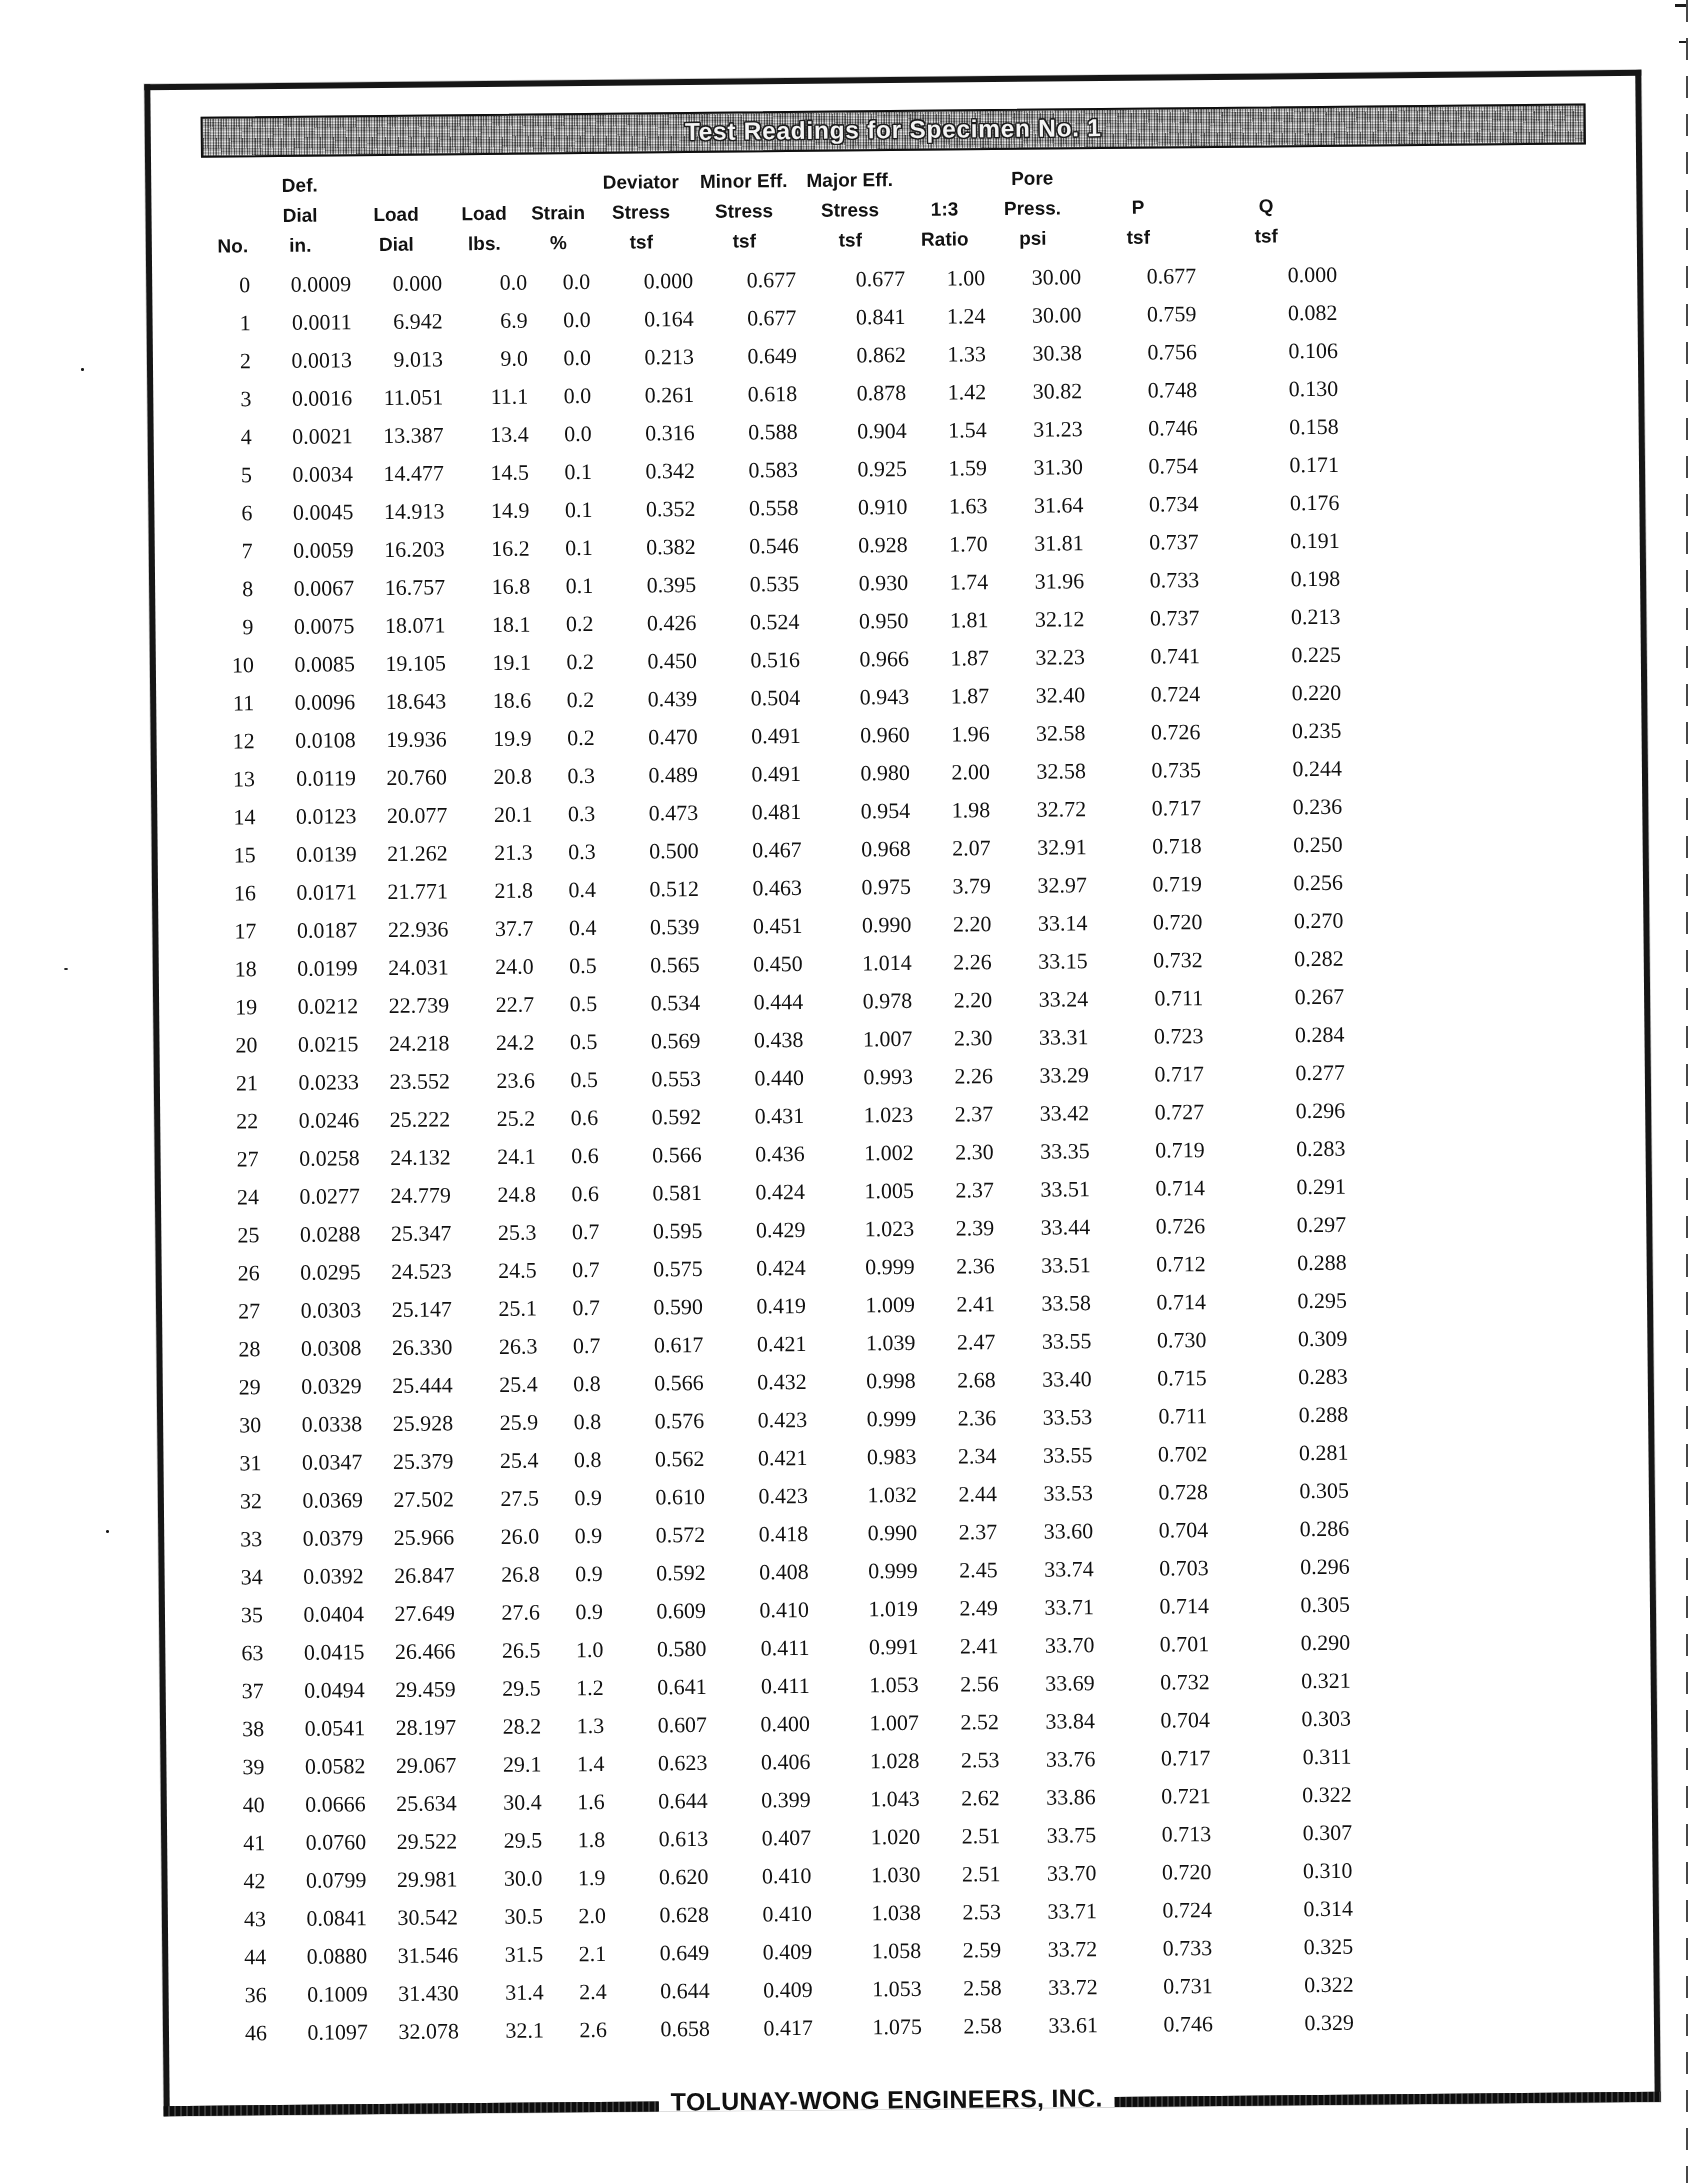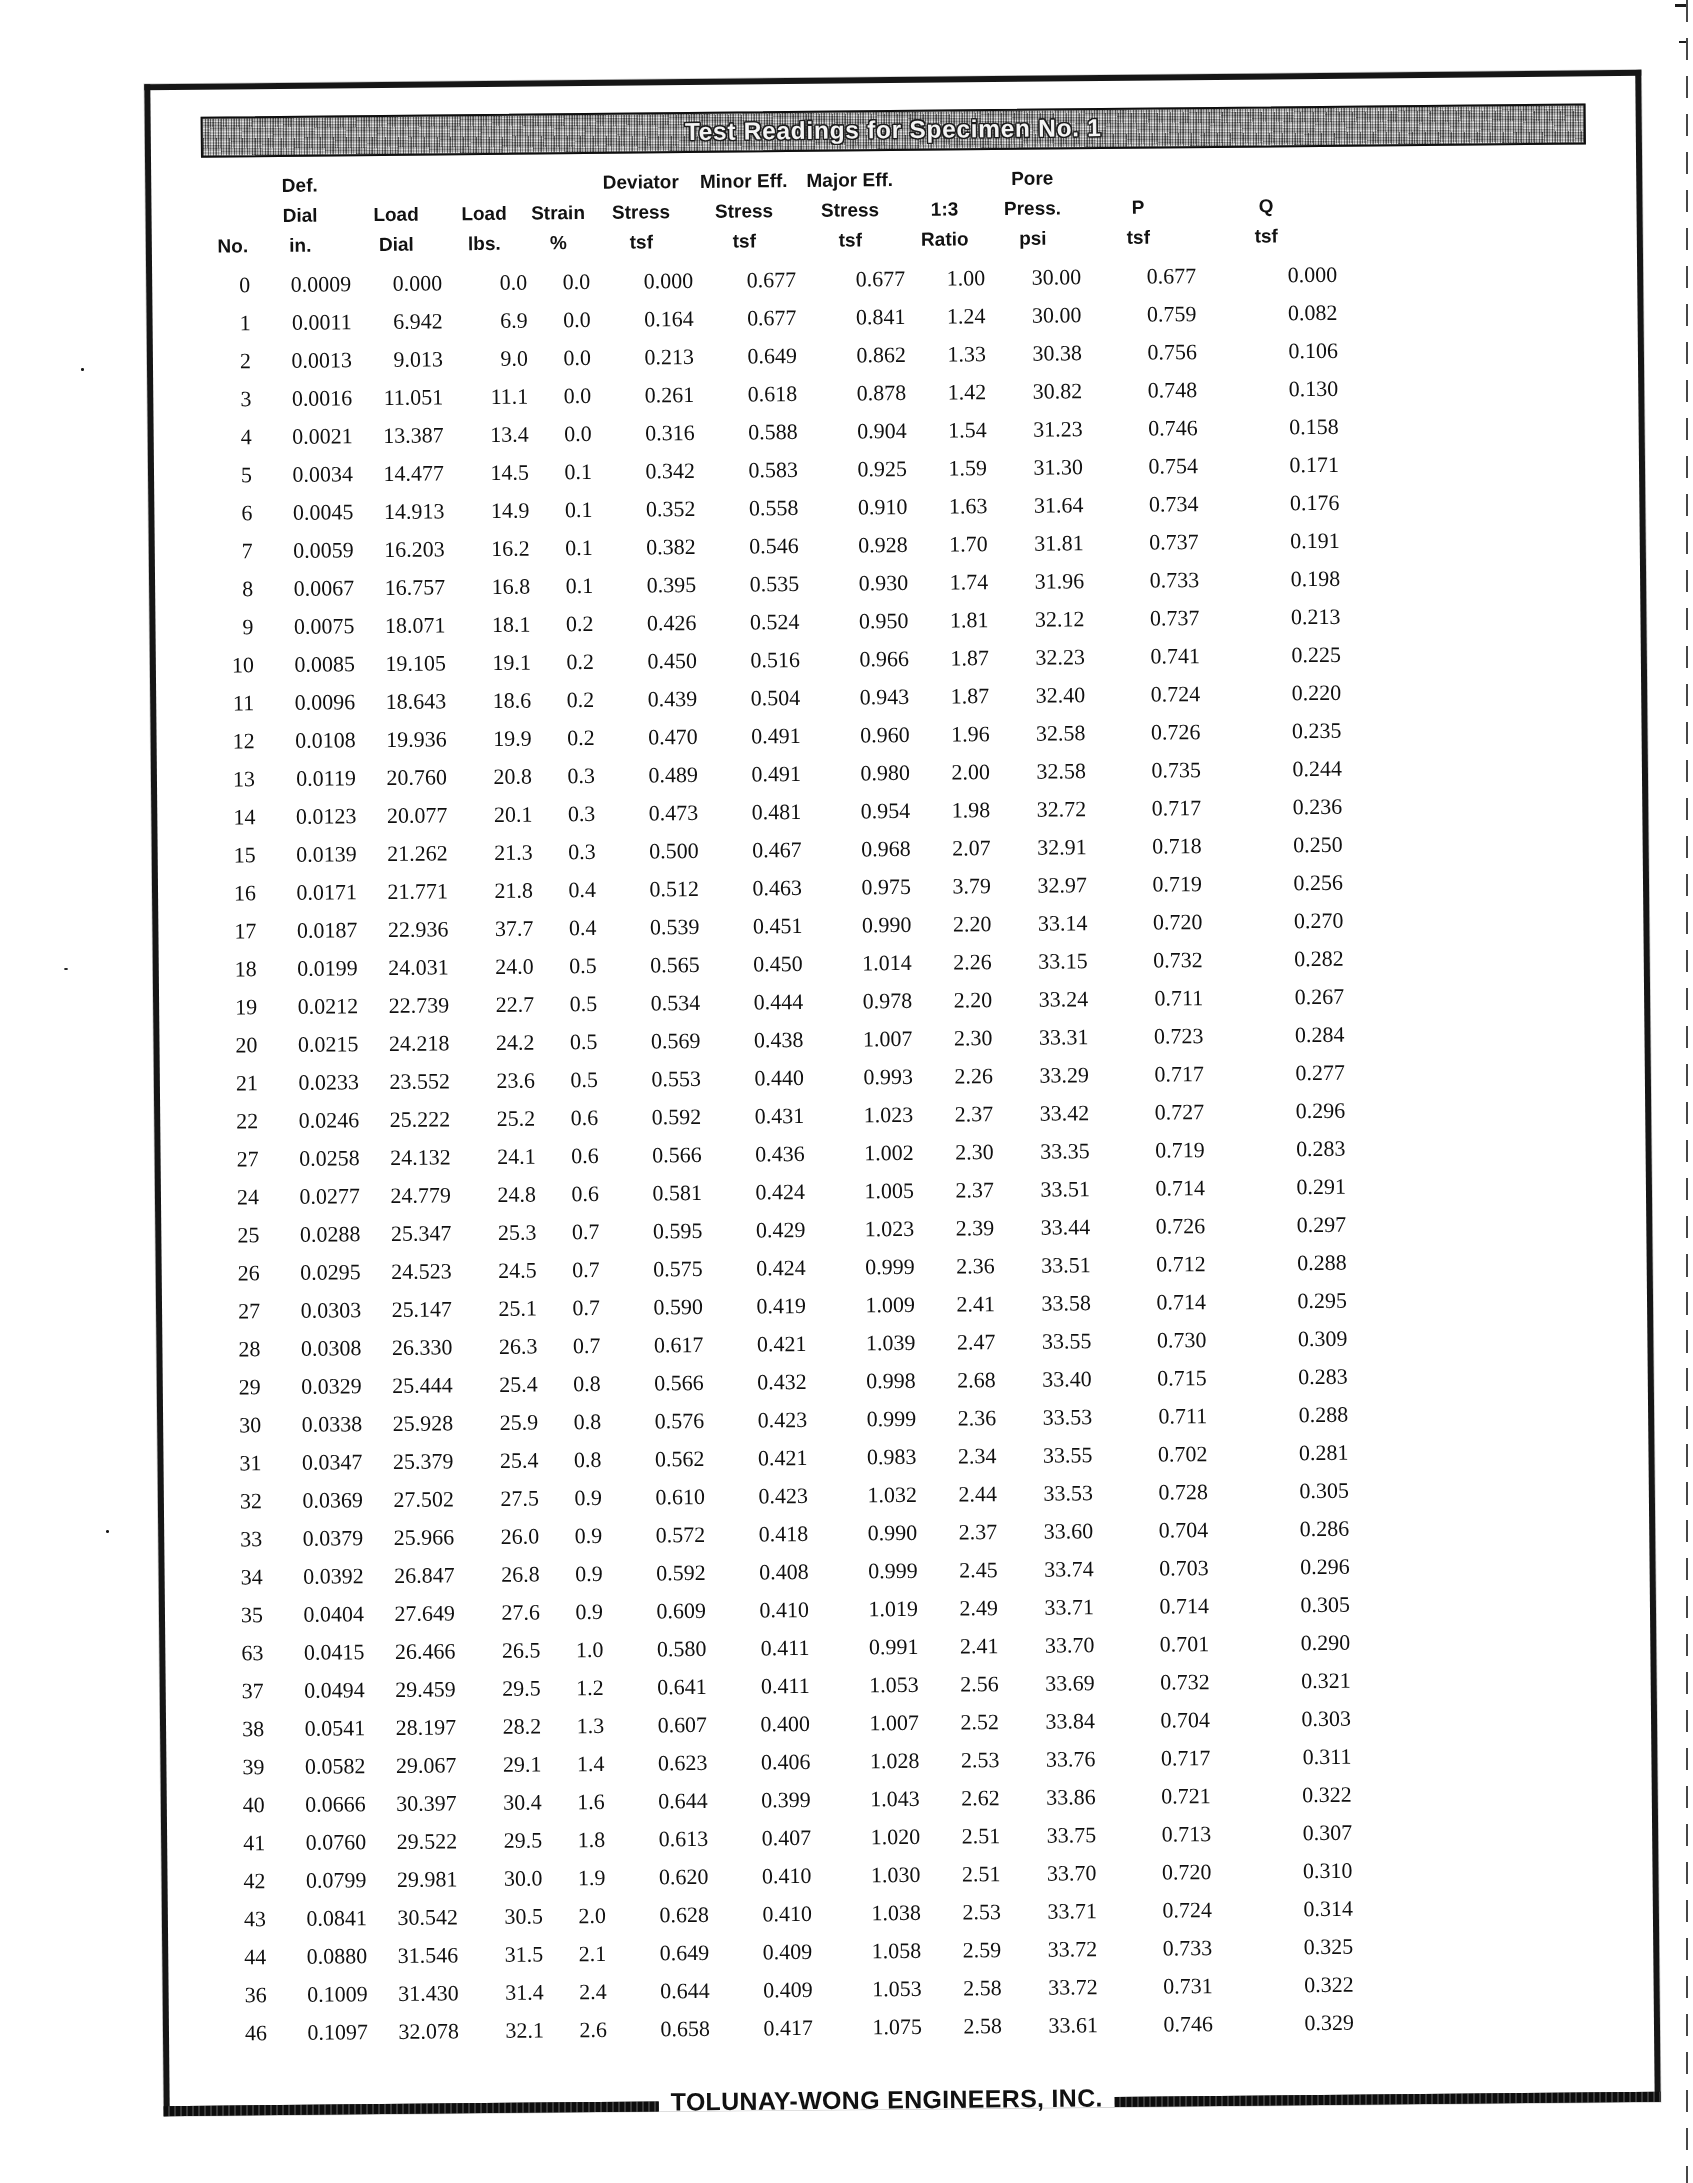--- a/index.html
+++ b/index.html
@@ -730,21 +730,21 @@
           <div class="td">0.406</div>
           <div class="td">1.028</div>
           <div class="td">2.53</div>
           <div class="td">33.76</div>
           <div class="td">0.717</div>
           <div class="td">0.311</div>
         </div>
         <div class="tr cols">
           <div class="td">40</div>
           <div class="td">0.0666</div>
-          <div class="td">30.397</div>
+          <div class="td">25.634</div>
           <div class="td">30.4</div>
           <div class="td">1.6</div>
           <div class="td">0.644</div>
           <div class="td">0.399</div>
           <div class="td">1.043</div>
           <div class="td">2.62</div>
           <div class="td">33.86</div>
           <div class="td">0.721</div>
           <div class="td">0.322</div>
         </div>

